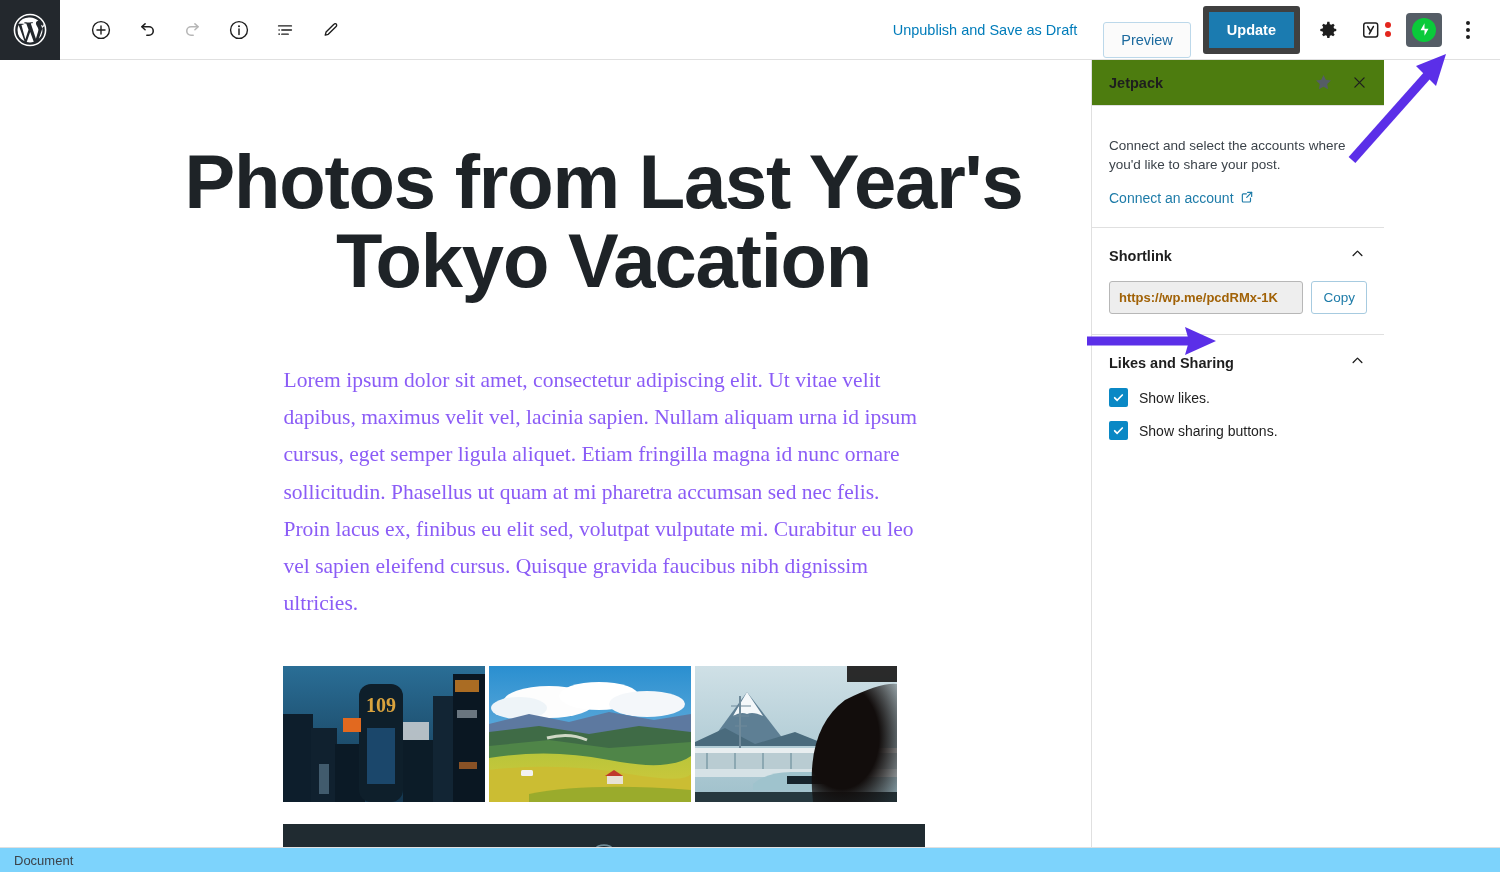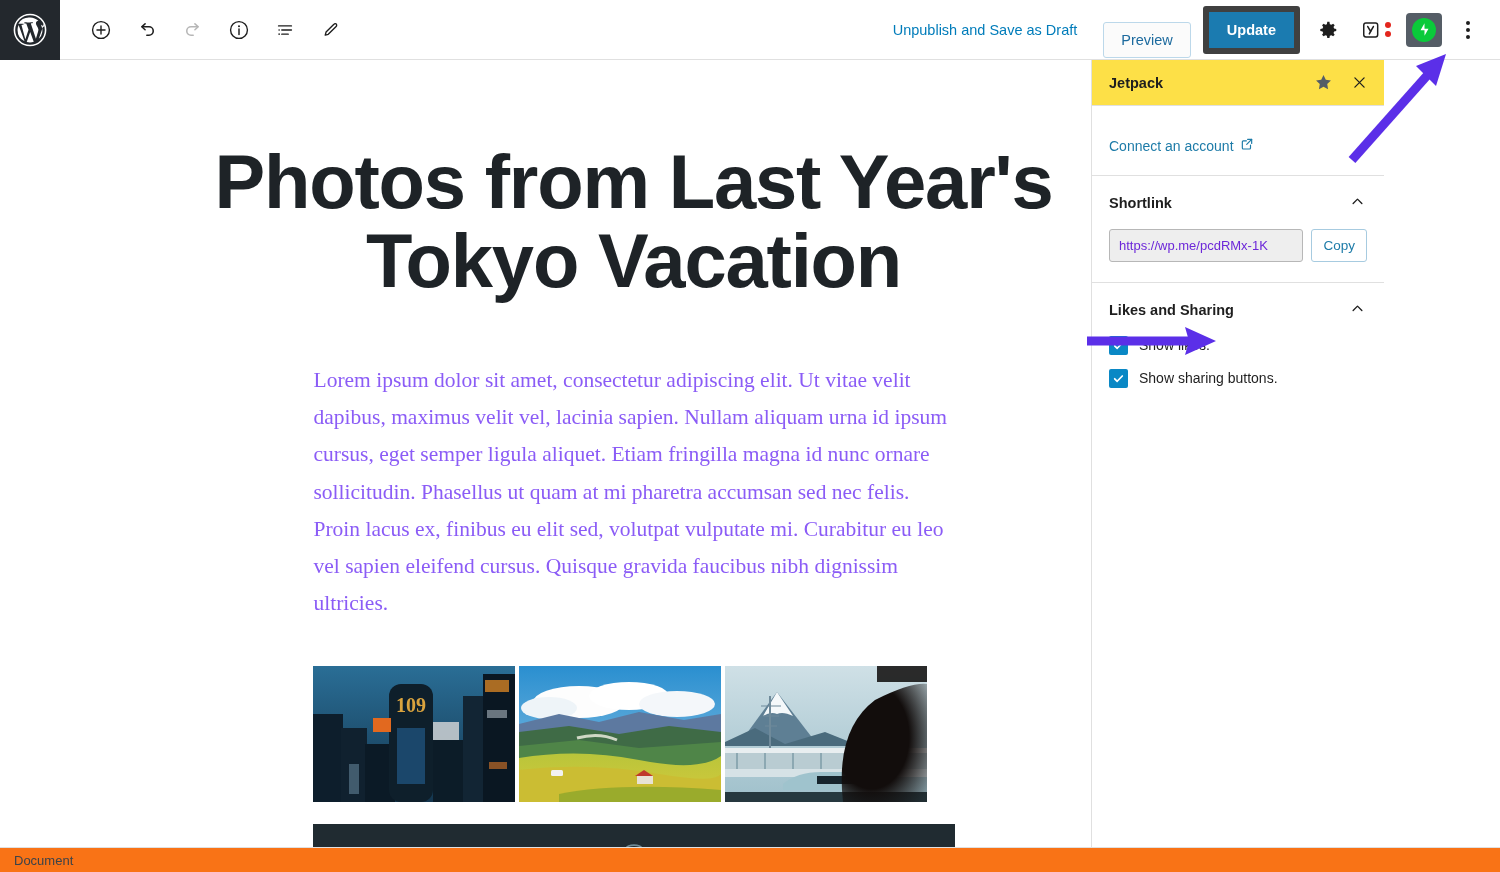--- a/index.html
+++ b/index.html
@@ -68,21 +68,21 @@
     background: none; border: none; margin-left: 6px; }
   .kebab i { width: 4px; height: 4px; border-radius: 50%; background: #1e1e1e; display:block; }
 
   .yoast-wrap { position: relative; display: flex; align-items: center; }
   .yoast-dots { display: flex; flex-direction: column; gap: 3px; margin-left: 2px; }
   .yoast-dots i { width: 6px; height: 6px; border-radius: 50%; background: #e3261d; display: block; }
 
   
   .canvas {
     position: absolute; top: 60px; left: 0; width: 1207px; height: 787px;
-    background: #fff; overflow: hidden; margin-left: 30px;
+    background: #fff; overflow: hidden;
   }
   .post-title {
     margin: 82px auto 0; width: 940px; text-align: center;
     font-size: 76px; line-height: 1.04; font-weight: 700;
     color: #1e2327; letter-spacing: -1.2px;
     font-family: "Liberation Sans", sans-serif;
   }
   .post-body {
     margin: 62px auto 0; width: 640px;
     font-family: "Liberation Serif", serif;
@@ -100,21 +100,21 @@
     margin: 22px auto 0; width: 642px; height: 56px; background: #202b31;
     display: flex; align-items: center; justify-content: center; overflow: hidden;
   }
 
   
   .sidebar {
     position: absolute; top: 60px; right: 0; width: 293px; height: 787px;
     background: #fff; border-left: 1px solid #e0e0e0;
   }
   .sb-header {
-    height: 46px; background: #fde047; border-bottom: 1px solid #e0e0e0;
+    height: 46px; background: #4d7c0f; border-bottom: 1px solid #e0e0e0;
     display: flex; align-items: center; padding: 0 14px 0 17px;
   }
   .sb-title { font-size: 14.5px; font-weight: 600; color: #1e1e1e; }
   .sb-header-actions { margin-left: auto; display: flex; align-items: center; gap: 14px; }
   .sb-hbtn { background: none; border: none; cursor: pointer; display: flex;
              align-items: center; justify-content: center; padding: 2px; }
 
   .sb-section { border-bottom: 1px solid #e0e0e0; padding: 16px 17px 20px; }
   .sb-section.no-border { border-bottom: none; }
   .sb-sec-head {
@@ -125,39 +125,40 @@
   .sb-desc {
     font-size: 13.5px; line-height: 1.43; color: #3c434a; margin-top: 14px;
   }
   .sb-link {
     display: inline-flex; align-items: center; gap: 6px; margin-top: 15px;
     color: #1d7ba8; font-size: 14px; cursor: pointer; text-decoration: none;
   }
   .shortlink-row { display: flex; align-items: center; gap: 8px; margin-top: 14px; }
   .shortlink-input {
     flex: 1; background: #eeeeee; border: 1px solid #b7b7b7; border-radius: 3px;
-    padding: 8px 9px; font-size: 13px; color: #6d28d9; min-width: 0;
-    font-family: "Liberation Sans", sans-serif;
+    padding: 8px 9px; font-size: 13px; color: #a16207; min-width: 0;
+    font-family: "Liberation Sans", sans-serif;
+    font-weight: bold;
   }
   .copy-btn {
     border: 1px solid #a7cbe0; background: #fff; color: #1d7ba8;
     border-radius: 3px; padding: 8px 11px; font-size: 13.5px; cursor: pointer;
     font-family: "Liberation Sans", sans-serif; white-space: nowrap;
   }
   .check-row { display: flex; align-items: center; gap: 11px; margin-top: 14px; cursor: pointer; }
   .cbox {
     width: 19px; height: 19px; background: #0a88c5; border-radius: 2px;
     display: flex; align-items: center; justify-content: center; flex: 0 0 19px;
   }
   .check-label { font-size: 14px; color: #1e1e1e; }
 
   
   .statusbar {
     position: absolute; bottom: 0; left: 0; width: 1500px; height: 25px;
-    background: #f97316; border-top: 1px solid #e0e0e0;
+    background: #7dd3fc; border-top: 1px solid #e0e0e0;
     display: flex; align-items: center; padding-left: 14px;
   }
   .status-text { font-size: 13px; color: #3c434a; }
 
   
   .annot { position: absolute; pointer-events: none; }
   #arrow-diag { left: 1340px; top: 40px; width: 130px; height: 130px; }
   #arrow-horiz { left: 1085px; top: 322px; width: 135px; height: 42px; }
 </style>
 </head>
@@ -372,20 +373,21 @@
         </button>
         <button class="sb-hbtn" title="Close">
           <svg width="17" height="17" viewBox="0 0 24 24" stroke="#1e1e1e" stroke-width="1.8" stroke-linecap="round">
               <path d="M5.5 5.5l13 13M18.5 5.5l-13 13"></path>
             </svg>
         </button>
       </div>
     </div>
 
     <div class="sb-section">
+      <div class="sb-desc">Connect and select the accounts where you'd like to share your post.</div>
       <a class="sb-link">
         <span>Connect an account</span>
         <span>
           <svg width="14" height="14" viewBox="0 0 24 24" fill="none" stroke="#1d7ba8" stroke-width="2" stroke-linecap="round" stroke-linejoin="round">
             <path d="M13 4h7v7"></path>
               <path d="M20 4l-8.5 8.5"></path>
               <path d="M18 14v5a1.6 1.6 0 0 1-1.6 1.6H5.6A1.6 1.6 0 0 1 4 19V8.2A1.6 1.6 0 0 1 5.6 6.6H11"></path>
           </svg>
         </span>
       </a>

